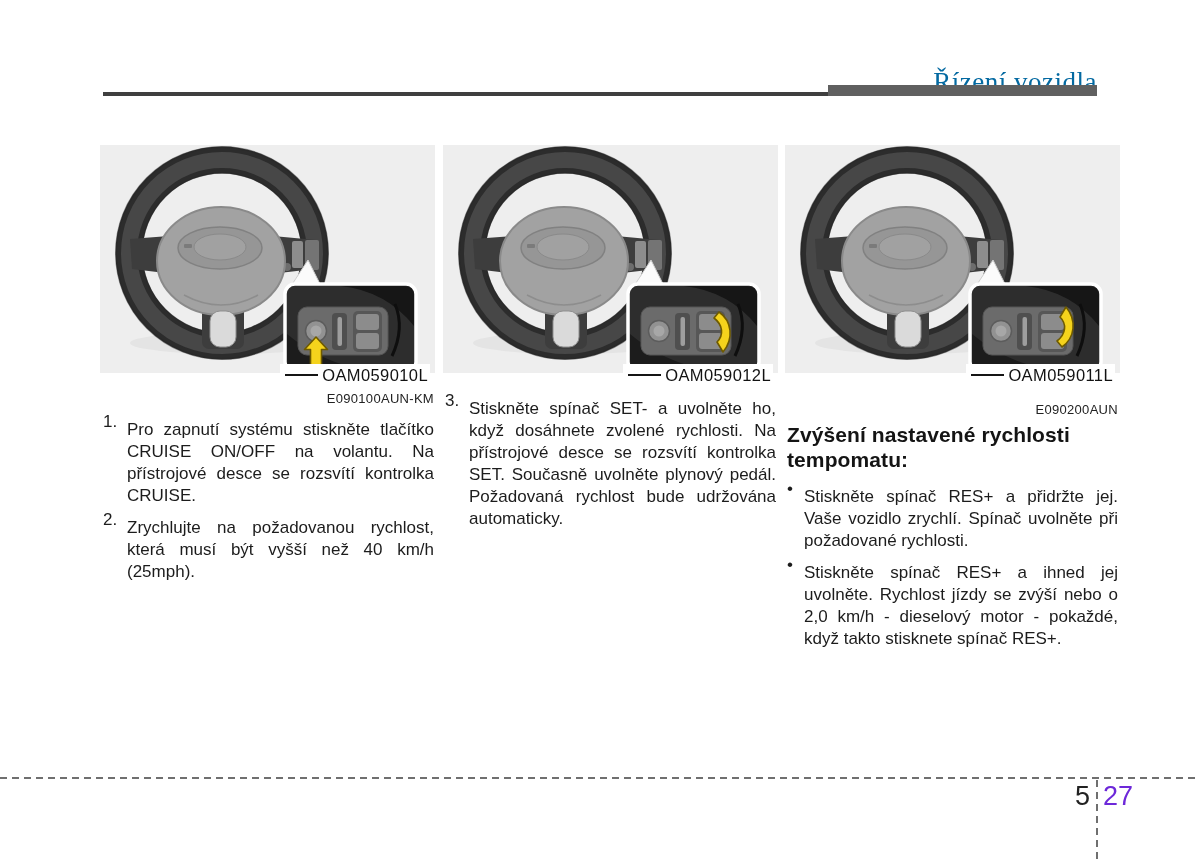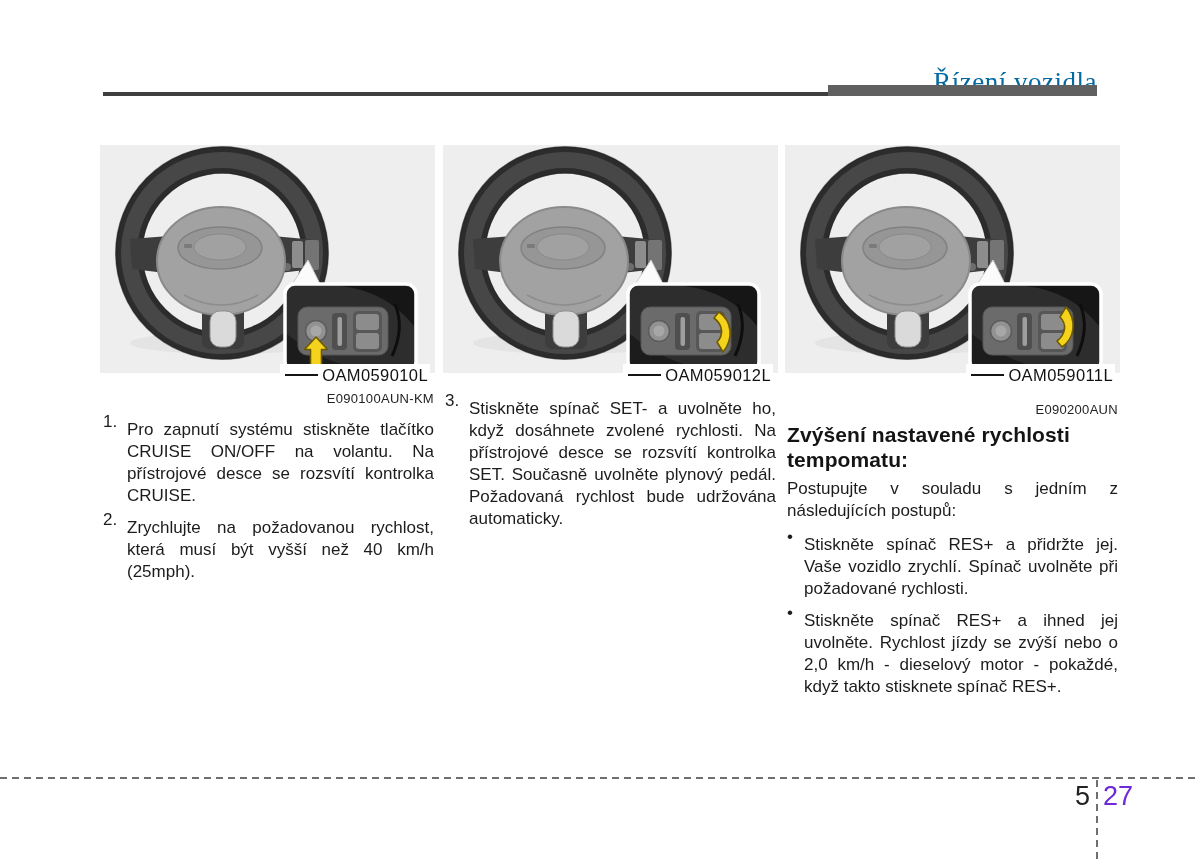--- a/index.html
+++ b/index.html
@@ -202,21 +202,20 @@
       <div class="list-item">
         <span class="marker">3.</span>
         <span class="itext">Stiskněte spínač SET- a uvolněte ho, když dosáhnete zvolené rychlosti. Na přístrojové desce se rozsvítí kontrolka SET. Současně uvolněte plynový pedál. Požadovaná rychlost bude udržována automaticky.</span>
       </div>
     </div>
   </div>
 
   <div class="col col-3">
     <div class="img-code">E090200AUN</div>
     <h2 class="col-heading">Zvýšení nastavené rychlosti tempomatu:</h2>
-    <div class="intro body-text">Postupujte v souladu s jedním z následujících postupů:</div>
     <div class="list body-text">
       <div class="list-item">
         <span class="marker bullet">•</span>
         <span class="itext">Stiskněte spínač RES+ a přidržte jej. Vaše vozidlo zrychlí. Spínač uvolněte při požadované rychlosti.</span>
       </div>
       <div class="list-item">
         <span class="marker bullet">•</span>
         <span class="itext">Stiskněte spínač RES+ a ihned jej uvolněte. Rychlost jízdy se zvýší nebo o 2,0 km/h - dieselový motor - pokaždé, když takto stisknete spínač RES+.</span>
       </div>
     </div>

